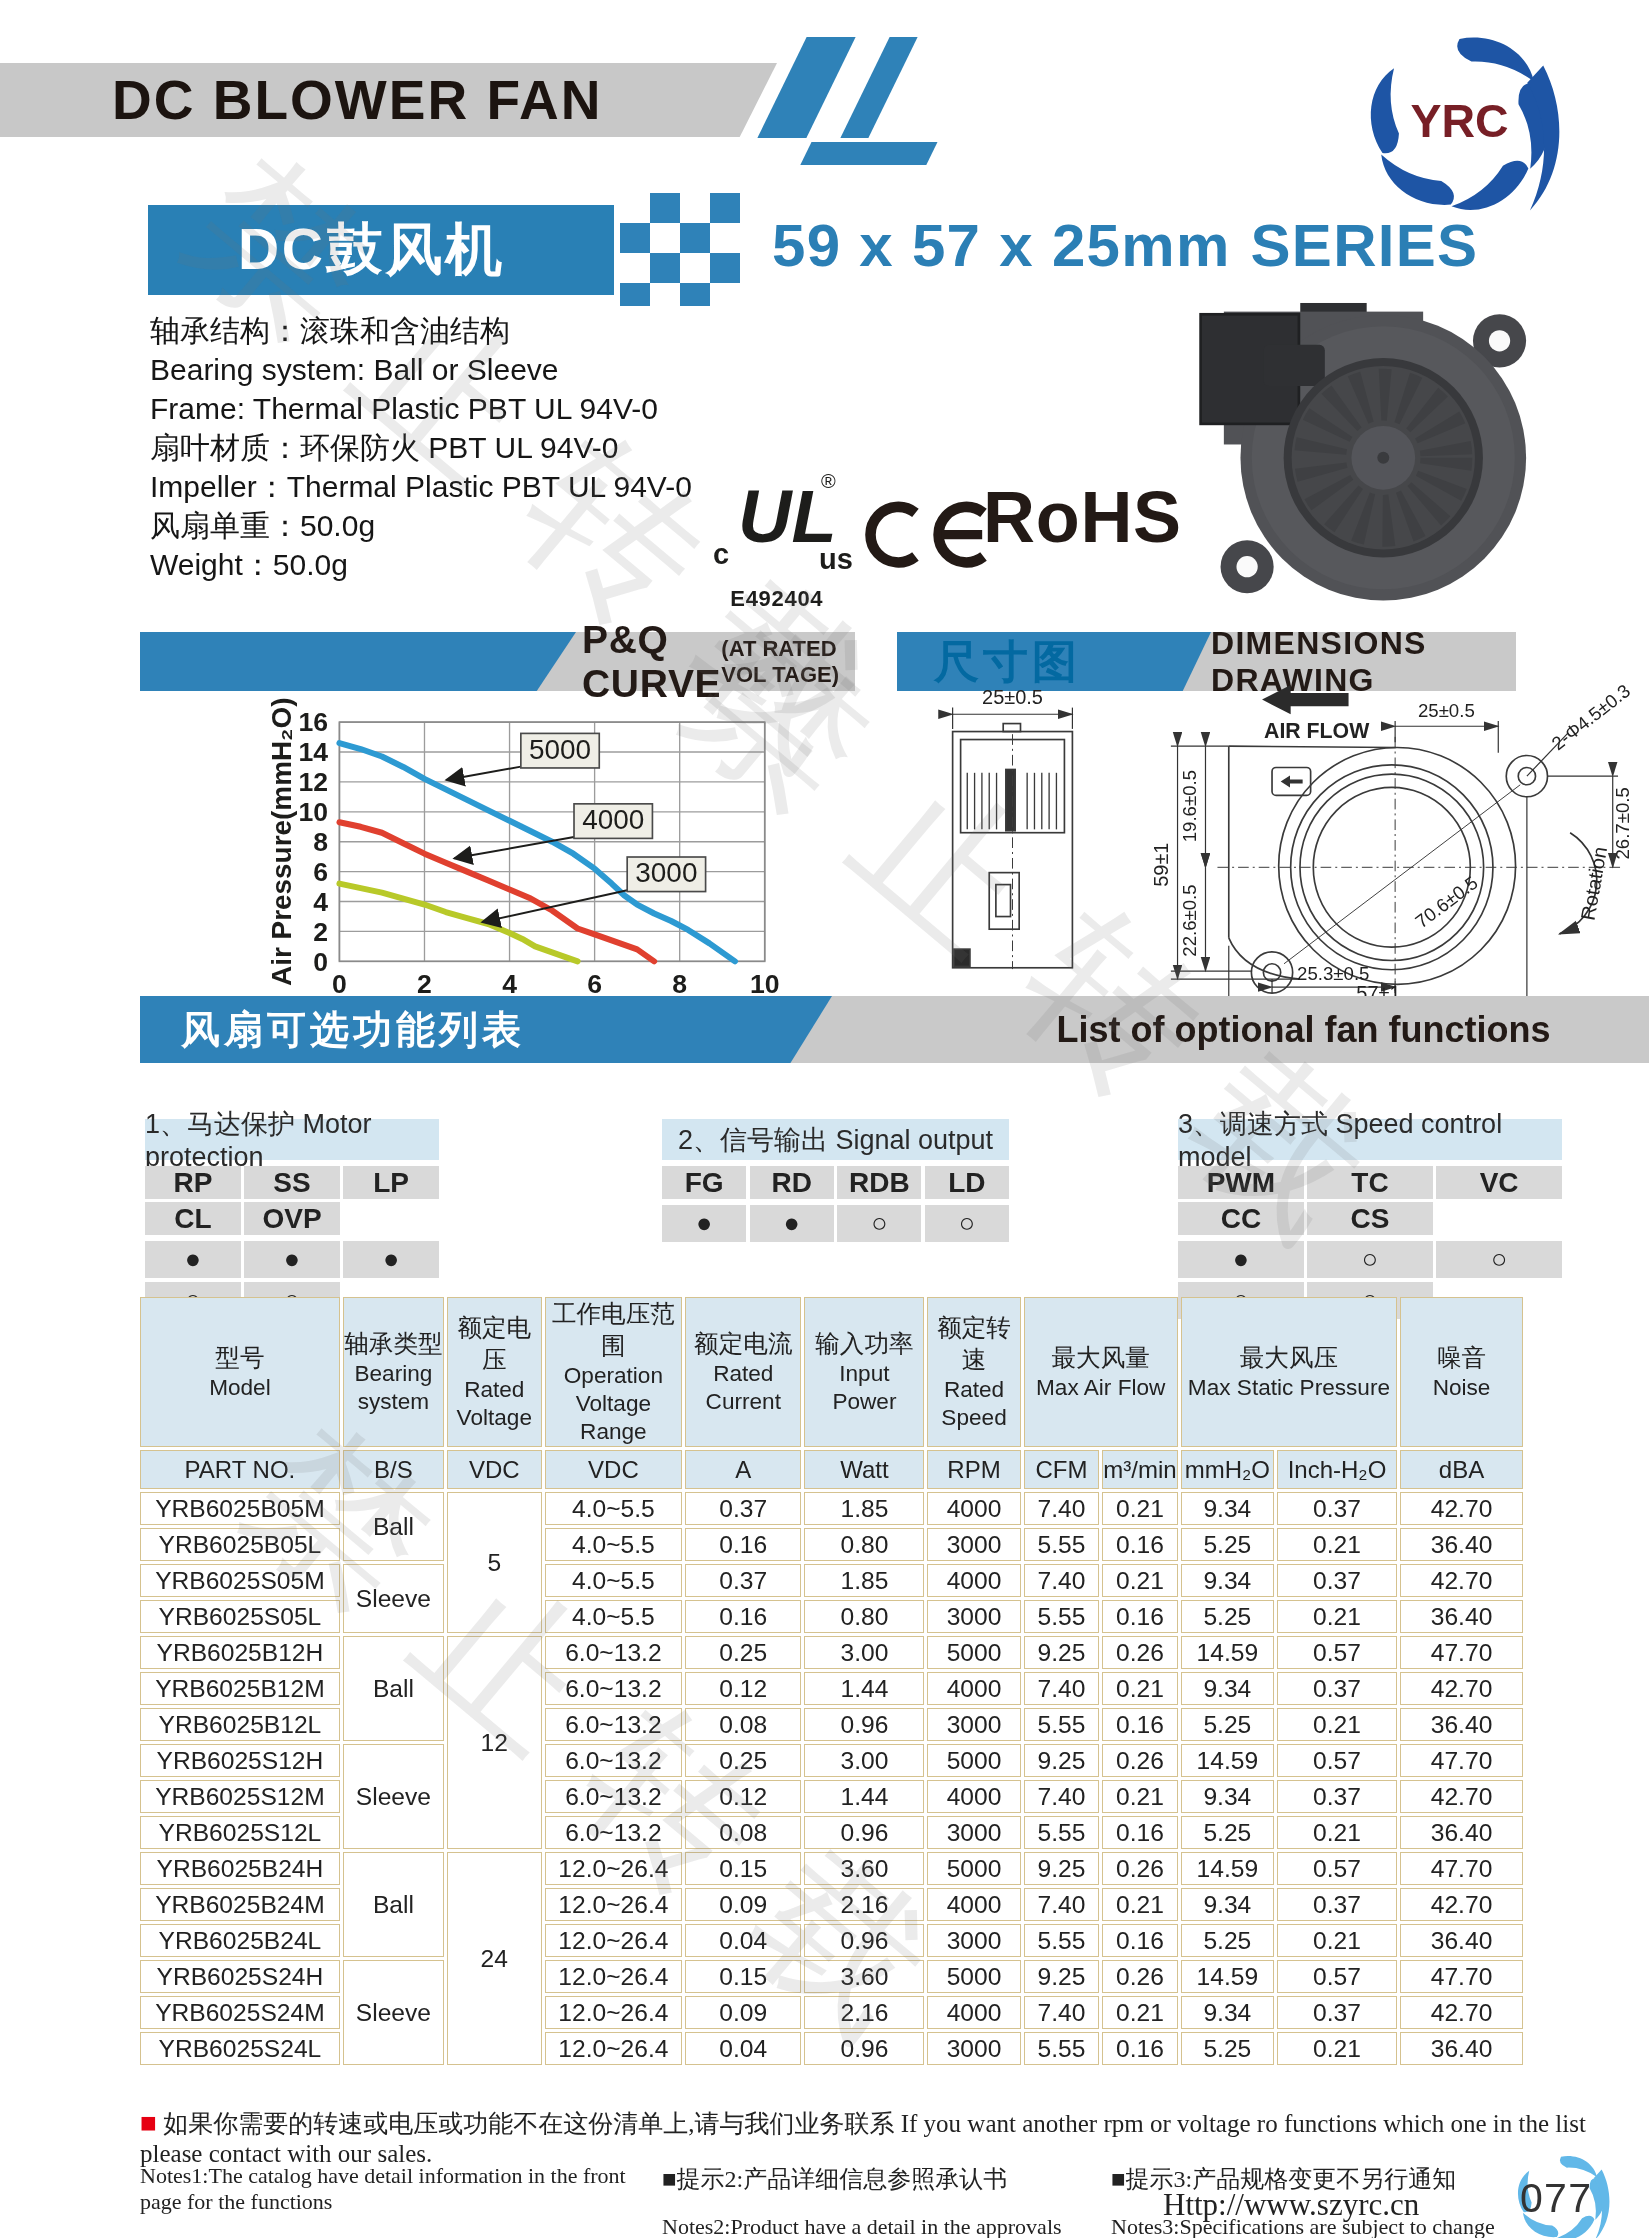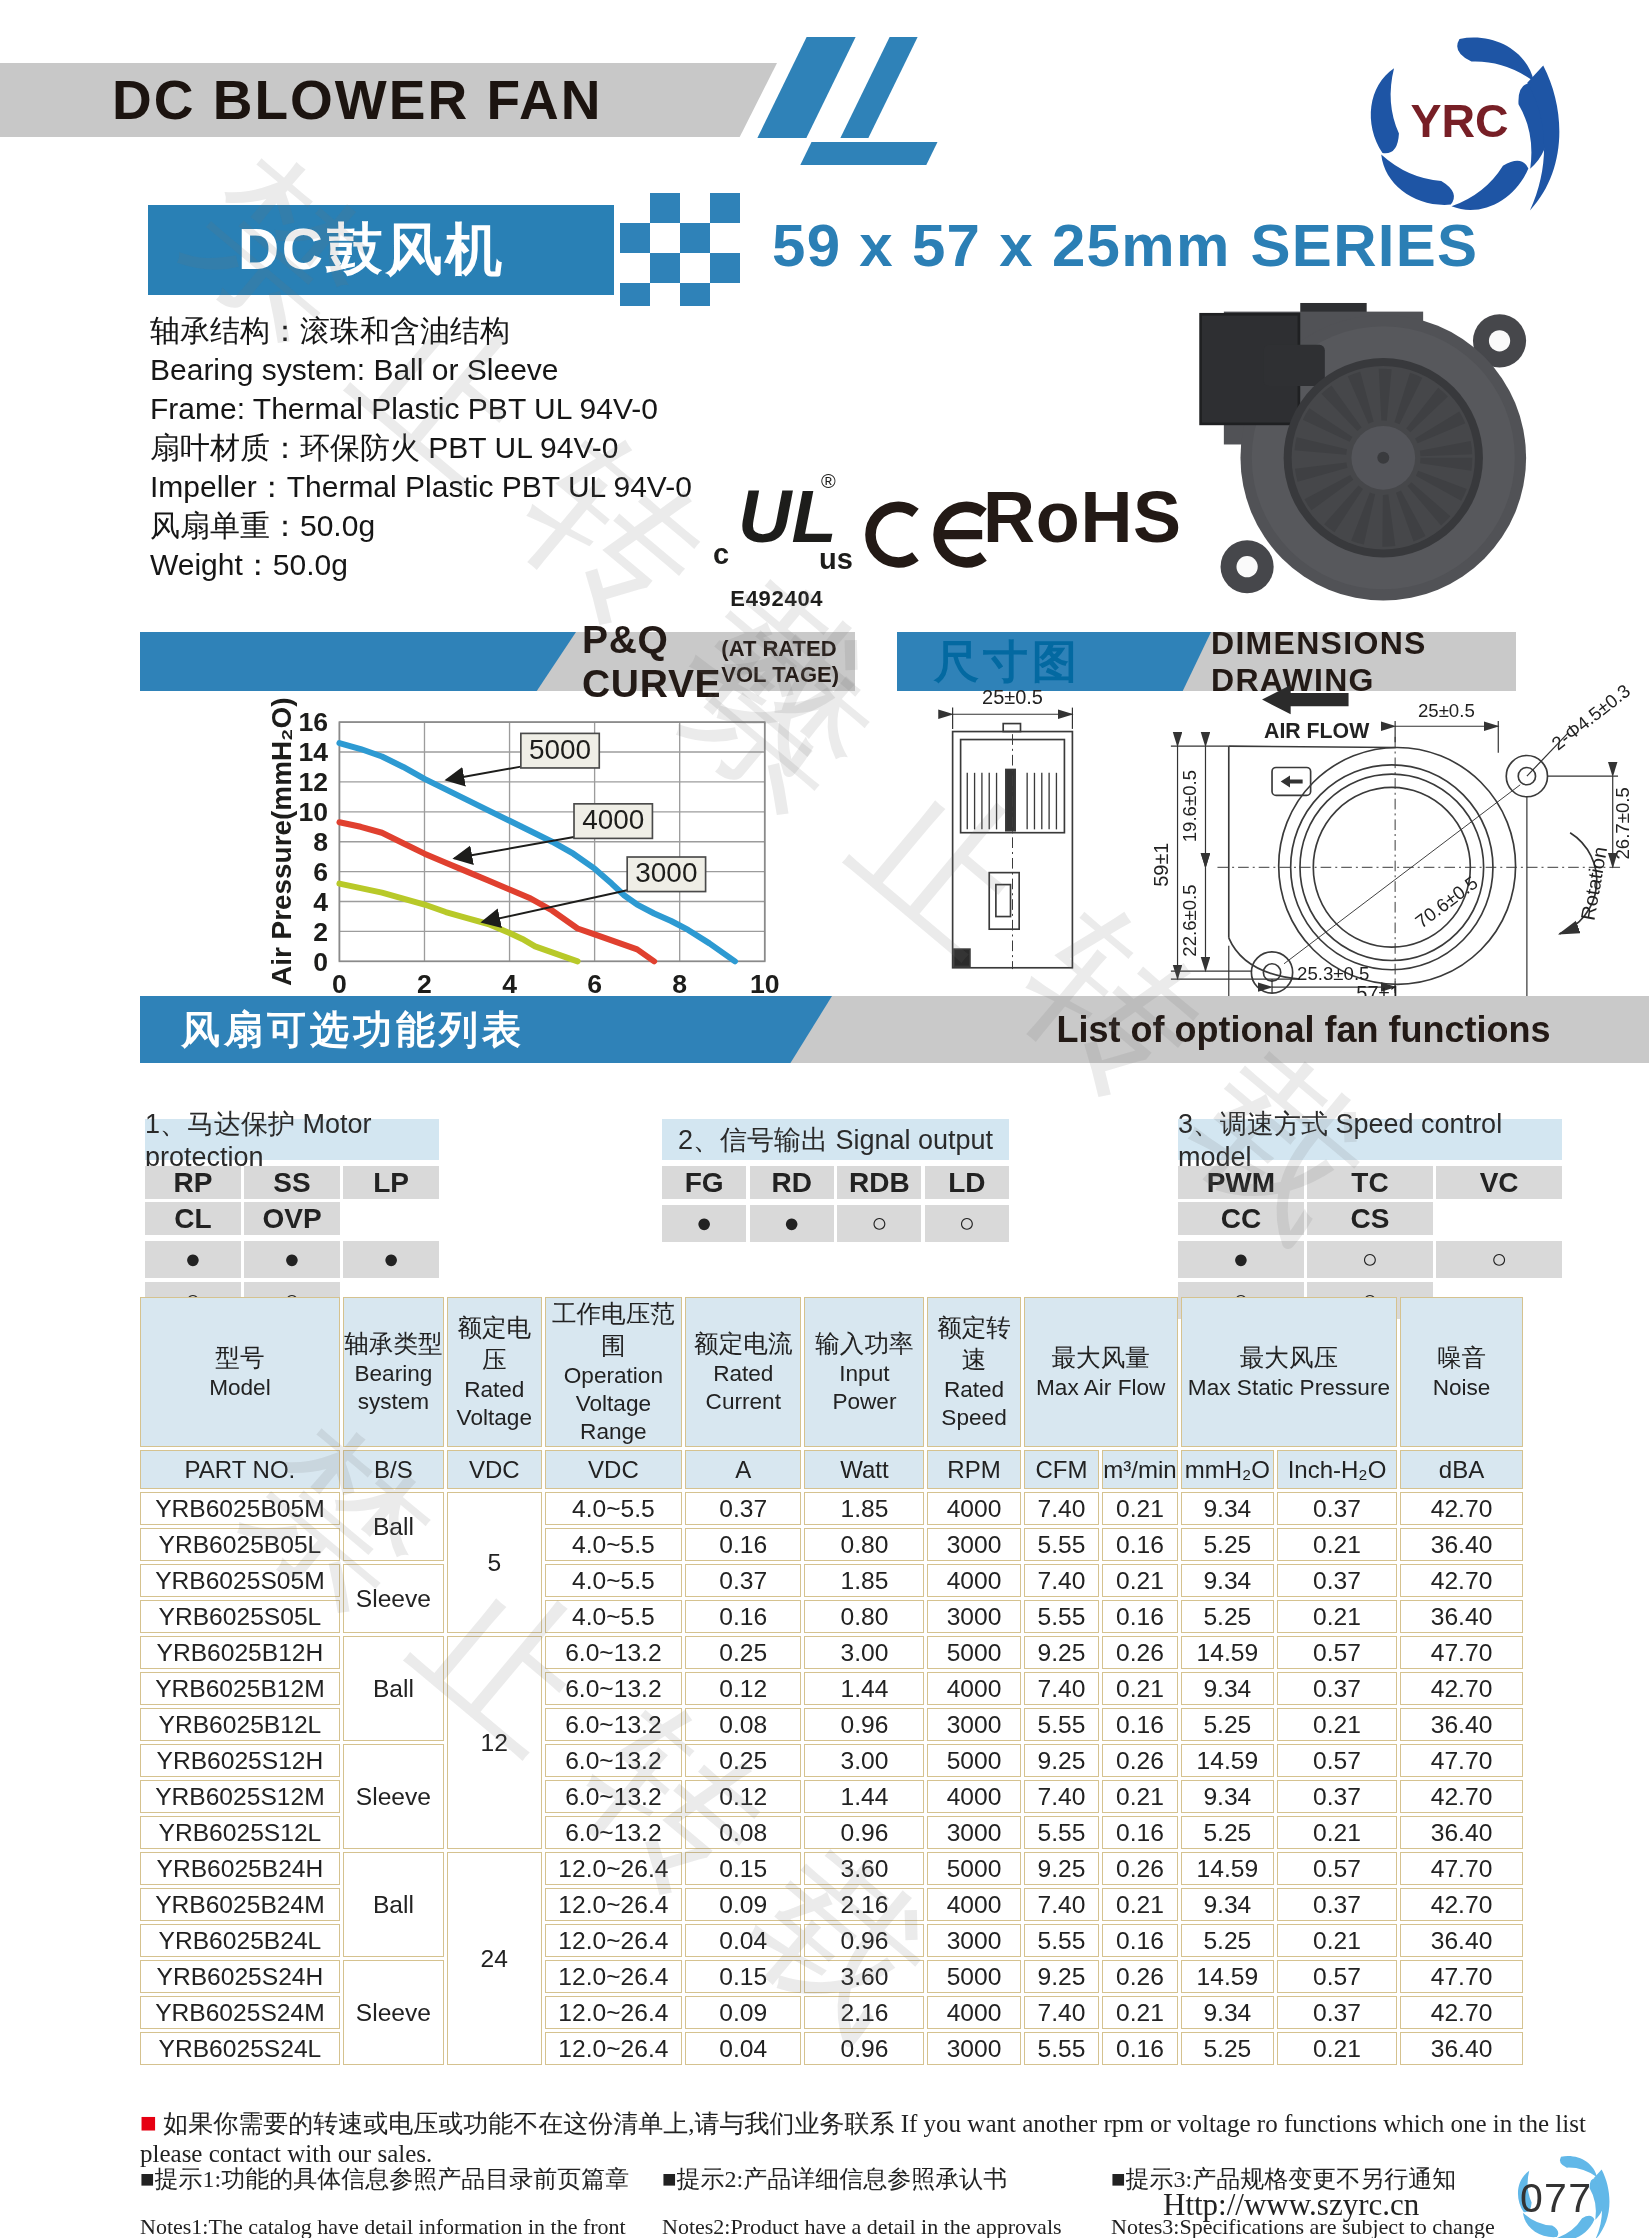--- a/index.html
+++ b/index.html
@@ -676,21 +676,20 @@
         <td>36.40</td>
       </tr>
     </tbody>
   </table>
 
   <div class="abs notice">
     <span class="redsq">■</span>
     <span>如果你需要的转速或电压或功能不在这份清单上,请与我们业务联系 If you want another rpm or voltage ro functions which one in the list please contact with our sales.</span>
   </div>
   <div class="notecol nc1">
-    <div class="cn">■提示1:功能的具体信息参照产品目录前页篇章</div>
     <div class="en">Notes1:The catalog have detail information in the front page for the functions</div>
   </div>
   <div class="notecol nc2">
     <div class="cn">■提示2:产品详细信息参照承认书</div>
     <div class="en">Notes2:Product have a detail in the approvals</div>
   </div>
   <div class="notecol nc3">
     <div class="cn">■提示3:产品规格变更不另行通知</div>
     <div class="en">Notes3:Specifications are subject to change withot notice</div>
   </div>

